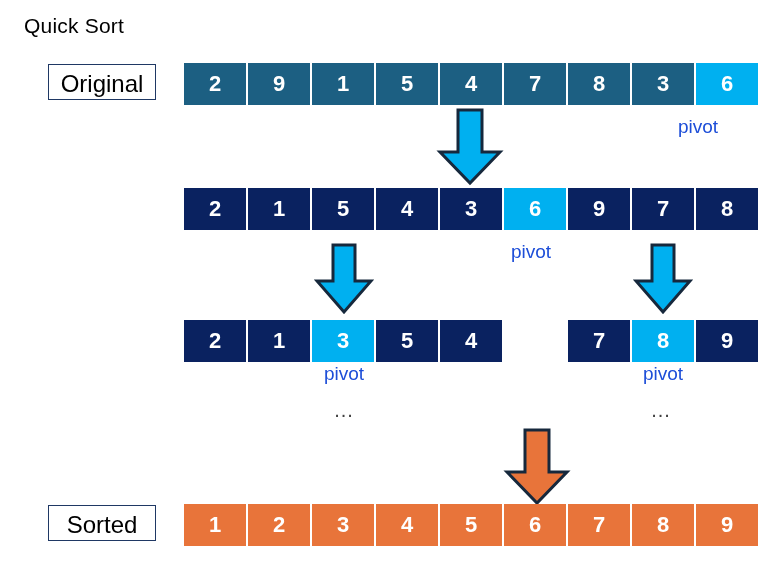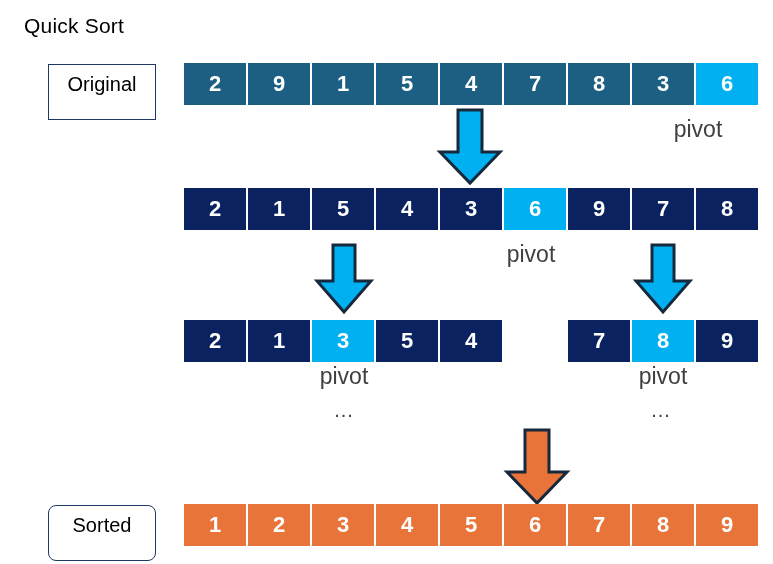--- a/index.html
+++ b/index.html
@@ -30,24 +30,24 @@
     letter-spacing: 0.2px;
   }
 
   
   .side-label {
     position: absolute;
     box-sizing: border-box;
     border: 1.5px solid #1F3864;
     background: #ffffff;
     color: #000000;
-    font-size: 20px;
+    font-size: 24px;
     text-align: center;
     line-height: 38px;
-    height: 56px;
+    height: 36px;
   }
 
   
   .array-row {
     position: absolute;
     display: flex;
     gap: 2px;
   }
   .cell {
     box-sizing: border-box;
@@ -62,22 +62,22 @@
     line-height: 1;
   }
   .cell.steel   { background: #1C5F82; }
   .cell.navy    { background: #0A2260; }
   .cell.cyan    { background: #00B0F0; }
   .cell.orange  { background: #E8743A; }
 
   
   .pivot-label {
     position: absolute;
-    color: #404040;
-    font-size: 23px;
+    color: #1d4ed8;
+    font-size: 19px;
     text-align: center;
     width: 90px;
   }
 
   
   .ellipsis {
     position: absolute;
     color: #404040;
     font-size: 20px;
     text-align: center;
@@ -166,21 +166,21 @@
 
   <div class="ellipsis" style="left:324px; top:399px;">...</div>
   <div class="ellipsis" style="left:641px; top:399px;">...</div>
 
   <div class="arrow" style="left:503px; top:428px;">
     <svg width="68" height="78" viewBox="0 0 68 78">
       <polygon points="22,2 46,2 46,44 64,44 34,75 4,44 22,44" fill="#E8743A" stroke="#16283C" stroke-width="3" stroke-linejoin="miter"></polygon>
     </svg>
   </div>
 
-  <div class="side-label" style="left:48px; top:505px; width:108px;border-radius:8px;">Sorted</div>
+  <div class="side-label" style="left:48px; top:505px; width:108px;">Sorted</div>
 
   <div class="array-row" id="row-sorted" style="left:184px; top:504px;">
       <div class="cell orange">1</div>
       <div class="cell orange">2</div>
       <div class="cell orange">3</div>
       <div class="cell orange">4</div>
       <div class="cell orange">5</div>
       <div class="cell orange">6</div>
       <div class="cell orange">7</div>
       <div class="cell orange">8</div>

